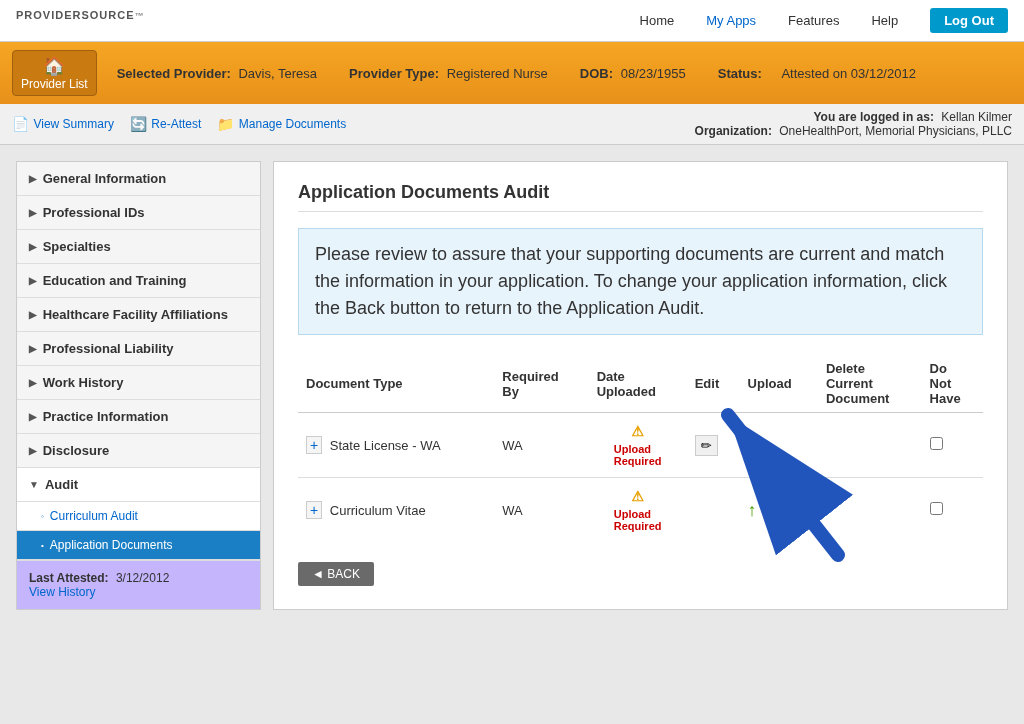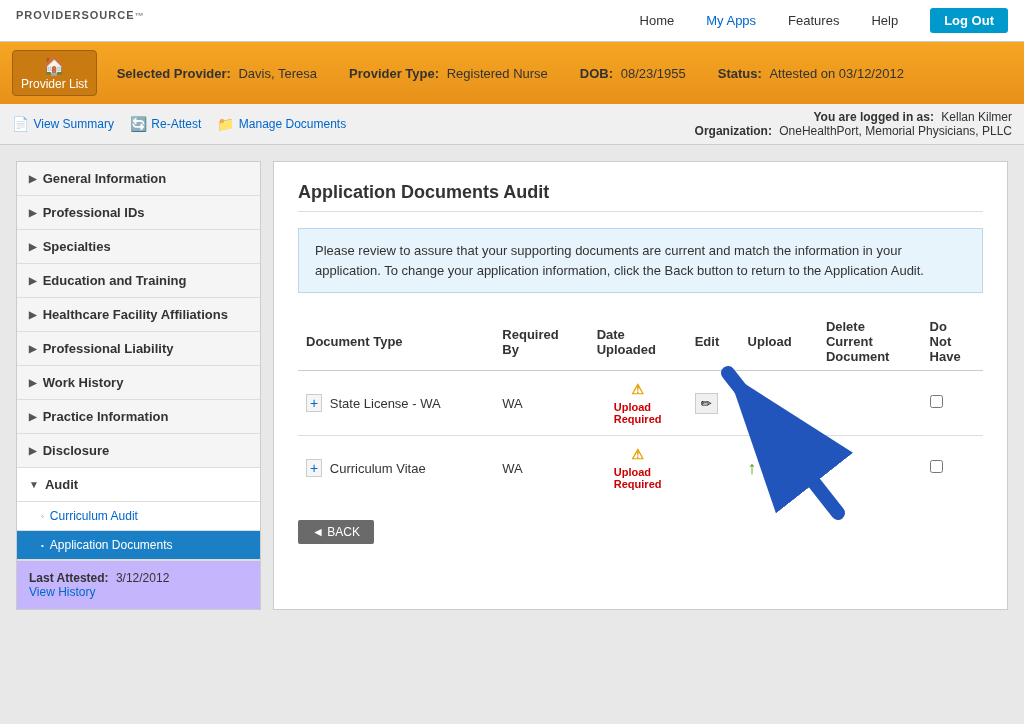--- a/index.html
+++ b/index.html
@@ -140,21 +140,21 @@
       font-weight: bold;
       color: #333;
       margin-bottom: 16px;
       padding-bottom: 8px;
       border-bottom: 1px solid #ddd;
     }
     .info-box {
       background: #e8f4fc;
       border: 1px solid #b8d8ee;
       padding: 12px 16px;
-      font-size: 13px;
+      font-size: 18px;
       color: #333;
       margin-bottom: 20px;
       line-height: 1.5;
     }
 
     
     .doc-table {
       width: 100%;
       border-collapse: collapse;
     }
@@ -230,21 +230,21 @@
     <span>
       <strong>Provider Type:</strong>
       <span style="margin-left:4px;">Registered Nurse</span>
     </span>
     <span>
       <strong>DOB:</strong>
       <span style="margin-left:4px;">08/23/1955</span>
     </span>
     <span>
       <strong>Status:</strong>
-      <span style="margin-left:4px;">Attested on 03/12/2012</span>
+      <span style="margin-left:16px;">Attested on 03/12/2012</span>
     </span>
   </div>
 </div>
 
 <div class="sub-toolbar">
   <div class="sub-toolbar-left">
     <a href="#">
       <span style="font-size:14px;">📄</span>
       <span>View Summary</span>
     </a>

